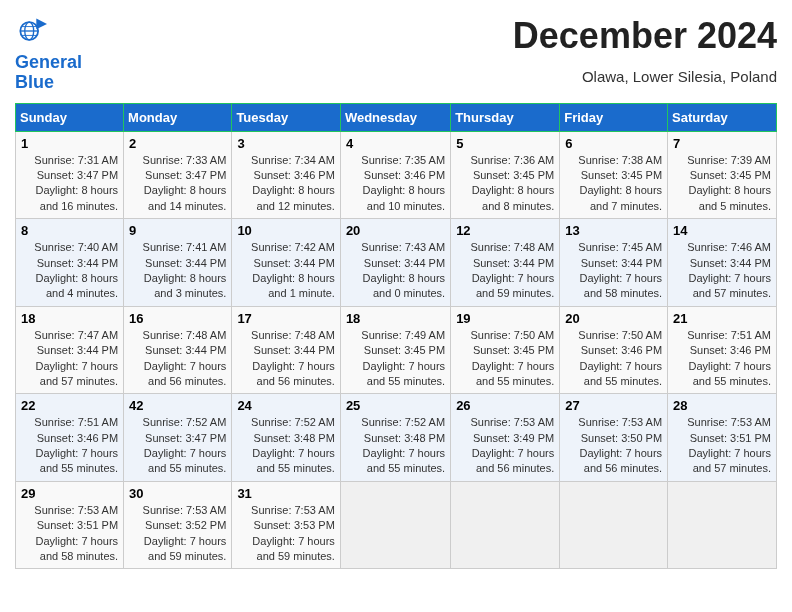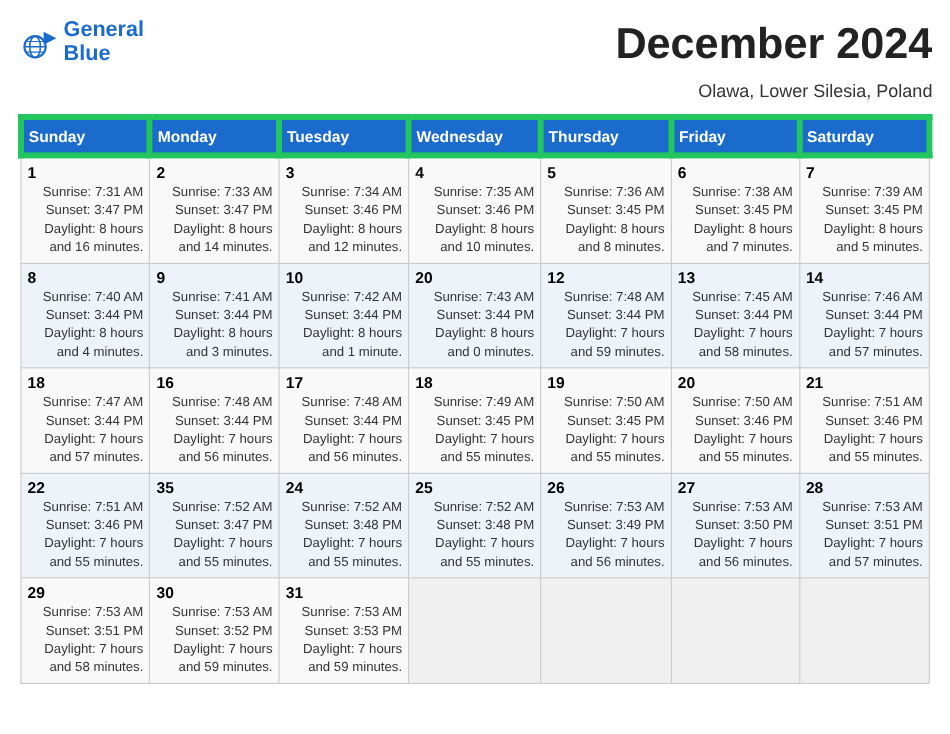--- a/index.html
+++ b/index.html
@@ -11,22 +11,23 @@
       padding: 15px;
     }
     .header {
       display: flex;
       justify-content: space-between;
       align-items: flex-start;
       margin-bottom: 10px;
     }
     .logo {
       display: flex;
-      align-items: flex-end;
+      align-items: flex-start;
       gap: 6px;
+      flex-direction: column;
     }
     .logo-text {
       font-size: 18px;
       font-weight: bold;
       line-height: 1.1;
     }
     .logo-text span { color: #1a6bcc; }
     .logo-icon {
       width: 32px;
       height: 32px;
@@ -47,21 +48,21 @@
       border-collapse: collapse;
       font-size: 11px;
     }
     thead tr th {
       background: #1a6bcc;
       color: #fff;
       padding: 6px 4px;
       text-align: left;
       font-size: 13px;
       font-weight: bold;
-      border: 5px solid #22c55e;
+      border: 1px solid #22c55e;
     }
     tbody tr td {
       border: 1px solid #ccc;
       vertical-align: top;
       padding: 4px 5px;
       min-height: 70px;
       width: 113px;
     }
     tbody tr:nth-child(odd) td { background: #f9f9f9; }
     tbody tr:nth-child(even) td { background: #eef3fa; }
@@ -207,21 +208,21 @@
           <span class="day-num">21</span>
           <div class="cell-text"><span>Sunrise: 7:51 AM</span><br><span>Sunset: 3:46 PM</span><br><span>Daylight: 7 hours and 55 minutes.</span></div>
         </td>
       </tr>
       <tr>
         <td>
           <span class="day-num">22</span>
           <div class="cell-text"><span>Sunrise: 7:51 AM</span><br><span>Sunset: 3:46 PM</span><br><span>Daylight: 7 hours and 55 minutes.</span></div>
         </td>
         <td>
-          <span class="day-num">35</span>
+          <span class="day-num">42</span>
           <div class="cell-text"><span>Sunrise: 7:52 AM</span><br><span>Sunset: 3:47 PM</span><br><span>Daylight: 7 hours and 55 minutes.</span></div>
         </td>
         <td>
           <span class="day-num">24</span>
           <div class="cell-text"><span>Sunrise: 7:52 AM</span><br><span>Sunset: 3:48 PM</span><br><span>Daylight: 7 hours and 55 minutes.</span></div>
         </td>
         <td>
           <span class="day-num">25</span>
           <div class="cell-text"><span>Sunrise: 7:52 AM</span><br><span>Sunset: 3:48 PM</span><br><span>Daylight: 7 hours and 55 minutes.</span></div>
         </td>

